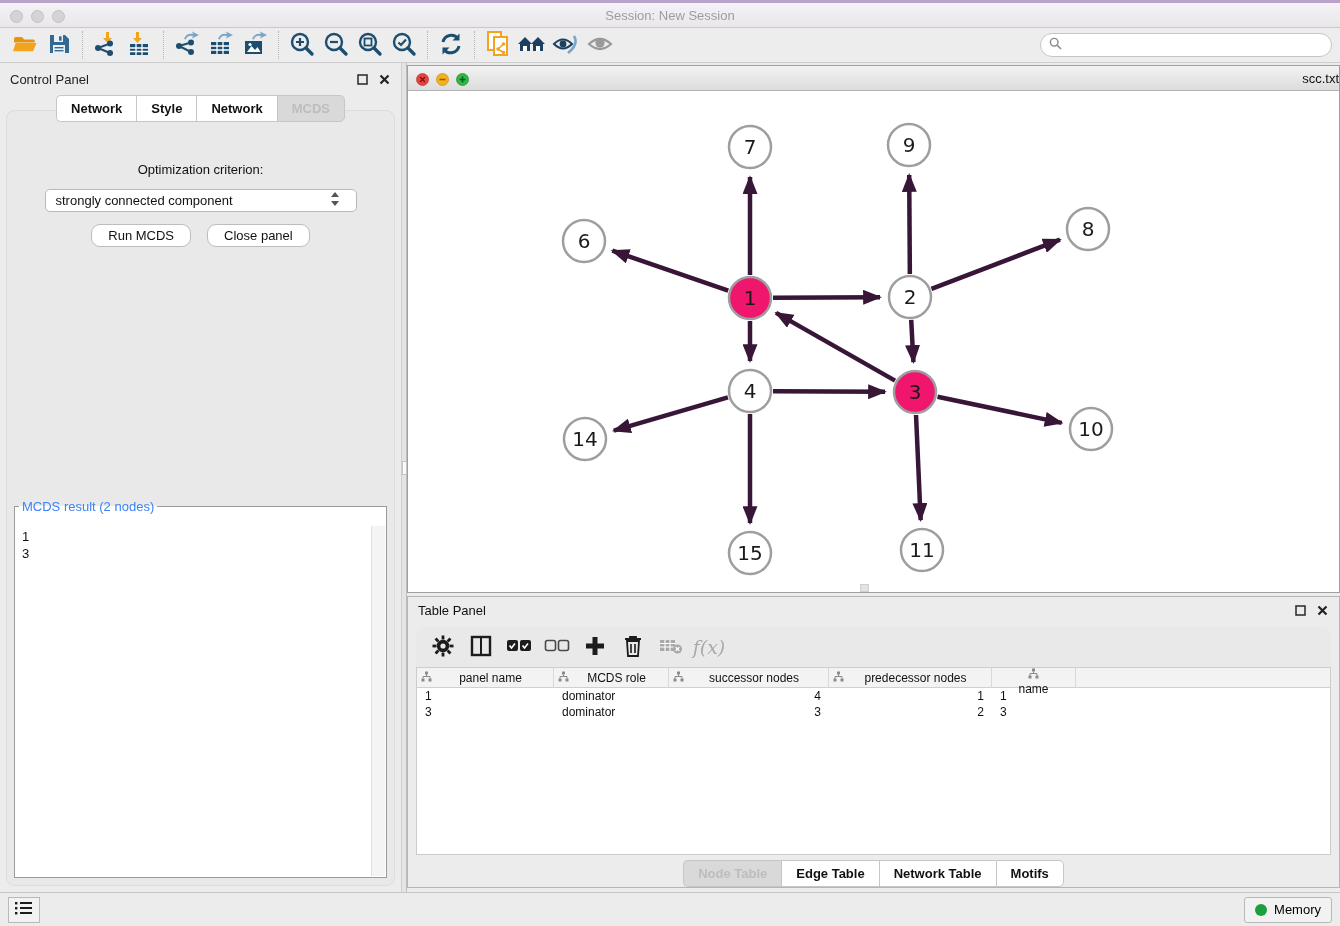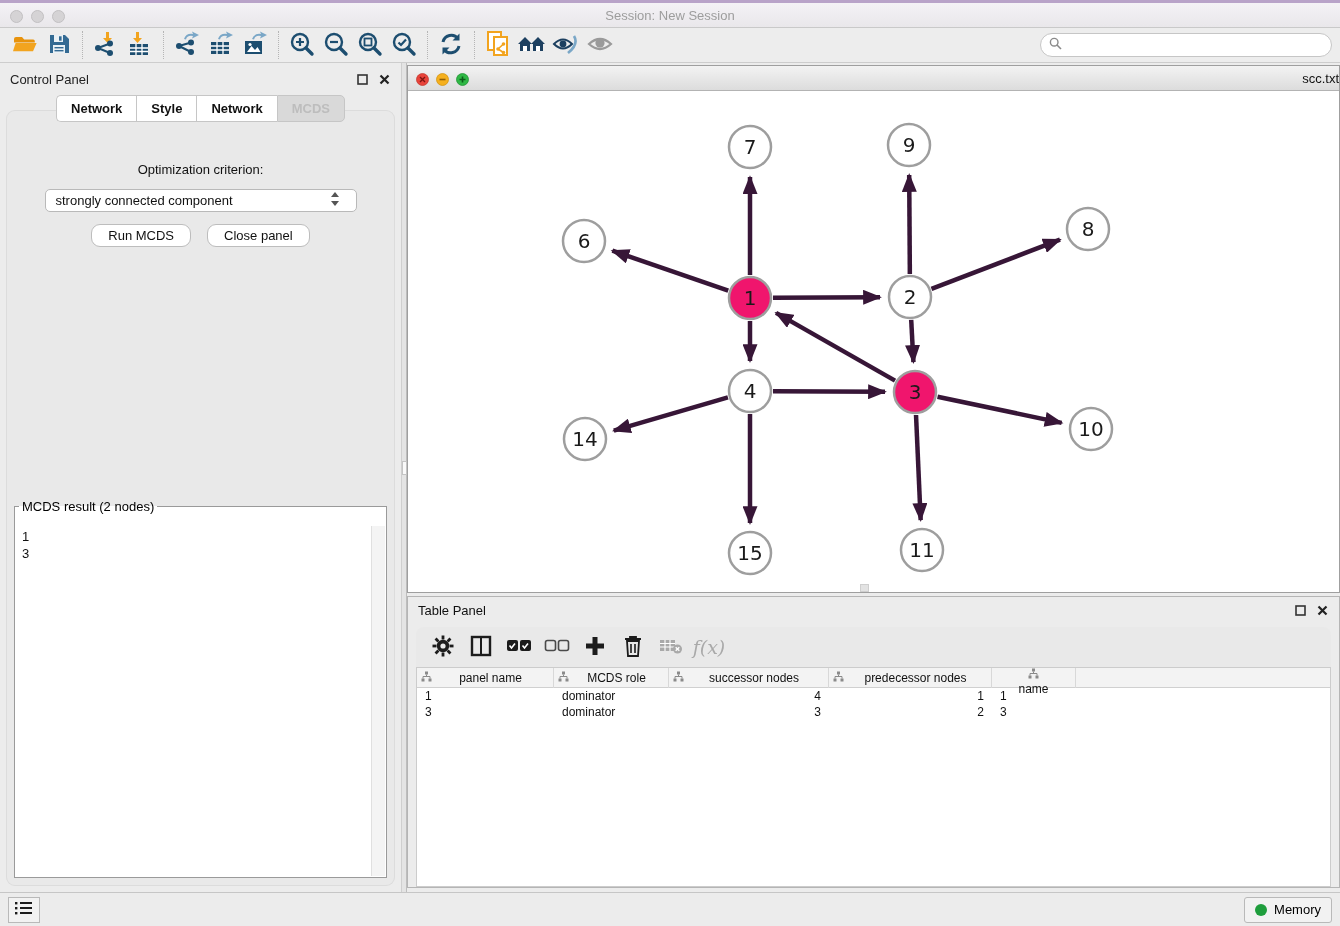--- a/index.html
+++ b/index.html
@@ -34,21 +34,21 @@
   .tab:first-child { border-radius:5px 0 0 5px; }
   .tab:last-child { border-radius:0 5px 5px 0; border-right:1px solid #c6c6c6; }
   .tab.active { background:#d9d9d9; color:#bdbdbd; }
   .cp-content { flex:1; margin:-12px 6px 6px 6px; background:#e9e9e9; border-radius:9px; box-shadow:0 0 0 1px #dcdcdc inset; padding-top:30px; display:flex; flex-direction:column; }
   .opt-label { text-align:center; font-size:13px; margin-top:22px; }
   .cp-select { margin:12px auto 0 auto; width:312px; height:23px; background:#fff; border:1px solid #b9b9b9; border-radius:5px; display:flex; align-items:center; padding:0 16px 0 10px; cursor:pointer; }
   .cp-select .sel-value { flex:1; font-size:13px; }
   .cp-buttons { display:flex; justify-content:center; gap:16px; margin-top:12px; }
   .btn { height:23px; background:#fff; border:1px solid #bdbdbd; border-radius:9px; font-size:13px; padding:0 16px; cursor:pointer; color:#111; }
   .result-box { margin:252px 8px 8px 8px; flex:1; border:1px solid #9a9a9a; background:#fff; position:relative; }
-  .result-box legend { font-size:13px; margin-left:4px; padding:0 3px; background:transparent; color:#000000; }
+  .result-box legend { font-size:13px; margin-left:4px; padding:0 3px; background:transparent; color:#3b82f6; }
   .result-area { position:absolute; left:1px; top:12px; right:15px; bottom:1px; background:#fff; font-size:13px; line-height:17px; padding:2px 6px; overflow:hidden; }
   .result-scroll { position:absolute; top:12px; right:1px; bottom:1px; width:14px; background:#f4f4f4; border-left:1px solid #e0e0e0; }
 
   
   .splitter { width:6px; background:#e4e4e4; border-left:1px solid #cfcfcf; border-right:1px solid #bdbdbd; position:relative; cursor:col-resize; }
   .splitter-handle { position:absolute; top:398px; left:0px; width:5px; height:14px; background:#fafafa; border:1px solid #c4c4c4; }
 
   
   .right-col { flex:1; display:flex; flex-direction:column; min-width:0; }
 
@@ -573,20 +573,26 @@
               </div>
               <div class="tr">
                 <div class="td" style="width: 137px; text-align: left;">3</div>
                 <div class="td" style="width: 115px; text-align: left;">dominator</div>
                 <div class="td" style="width: 160px; text-align: right;">3</div>
                 <div class="td" style="width: 163px; text-align: right;">2</div>
                 <div class="td" style="width: 84px; text-align: left;">3</div>
               </div>
             </div>
         </div>
+        <div class="tp-tabs" id="tp-tabs">
+            <span class="tab active">Node Table</span>
+            <span class="tab">Edge Table</span>
+            <span class="tab">Network Table</span>
+            <span class="tab">Motifs</span>
+          </div>
       </div>
 
     </div>
   </div>
 
   <div class="statusbar">
     <button class="sb-left-btn">
       <span>
         <svg width="18" height="14" viewBox="0 0 18 14">
             <g stroke="#1c1c1c" stroke-width="2">

